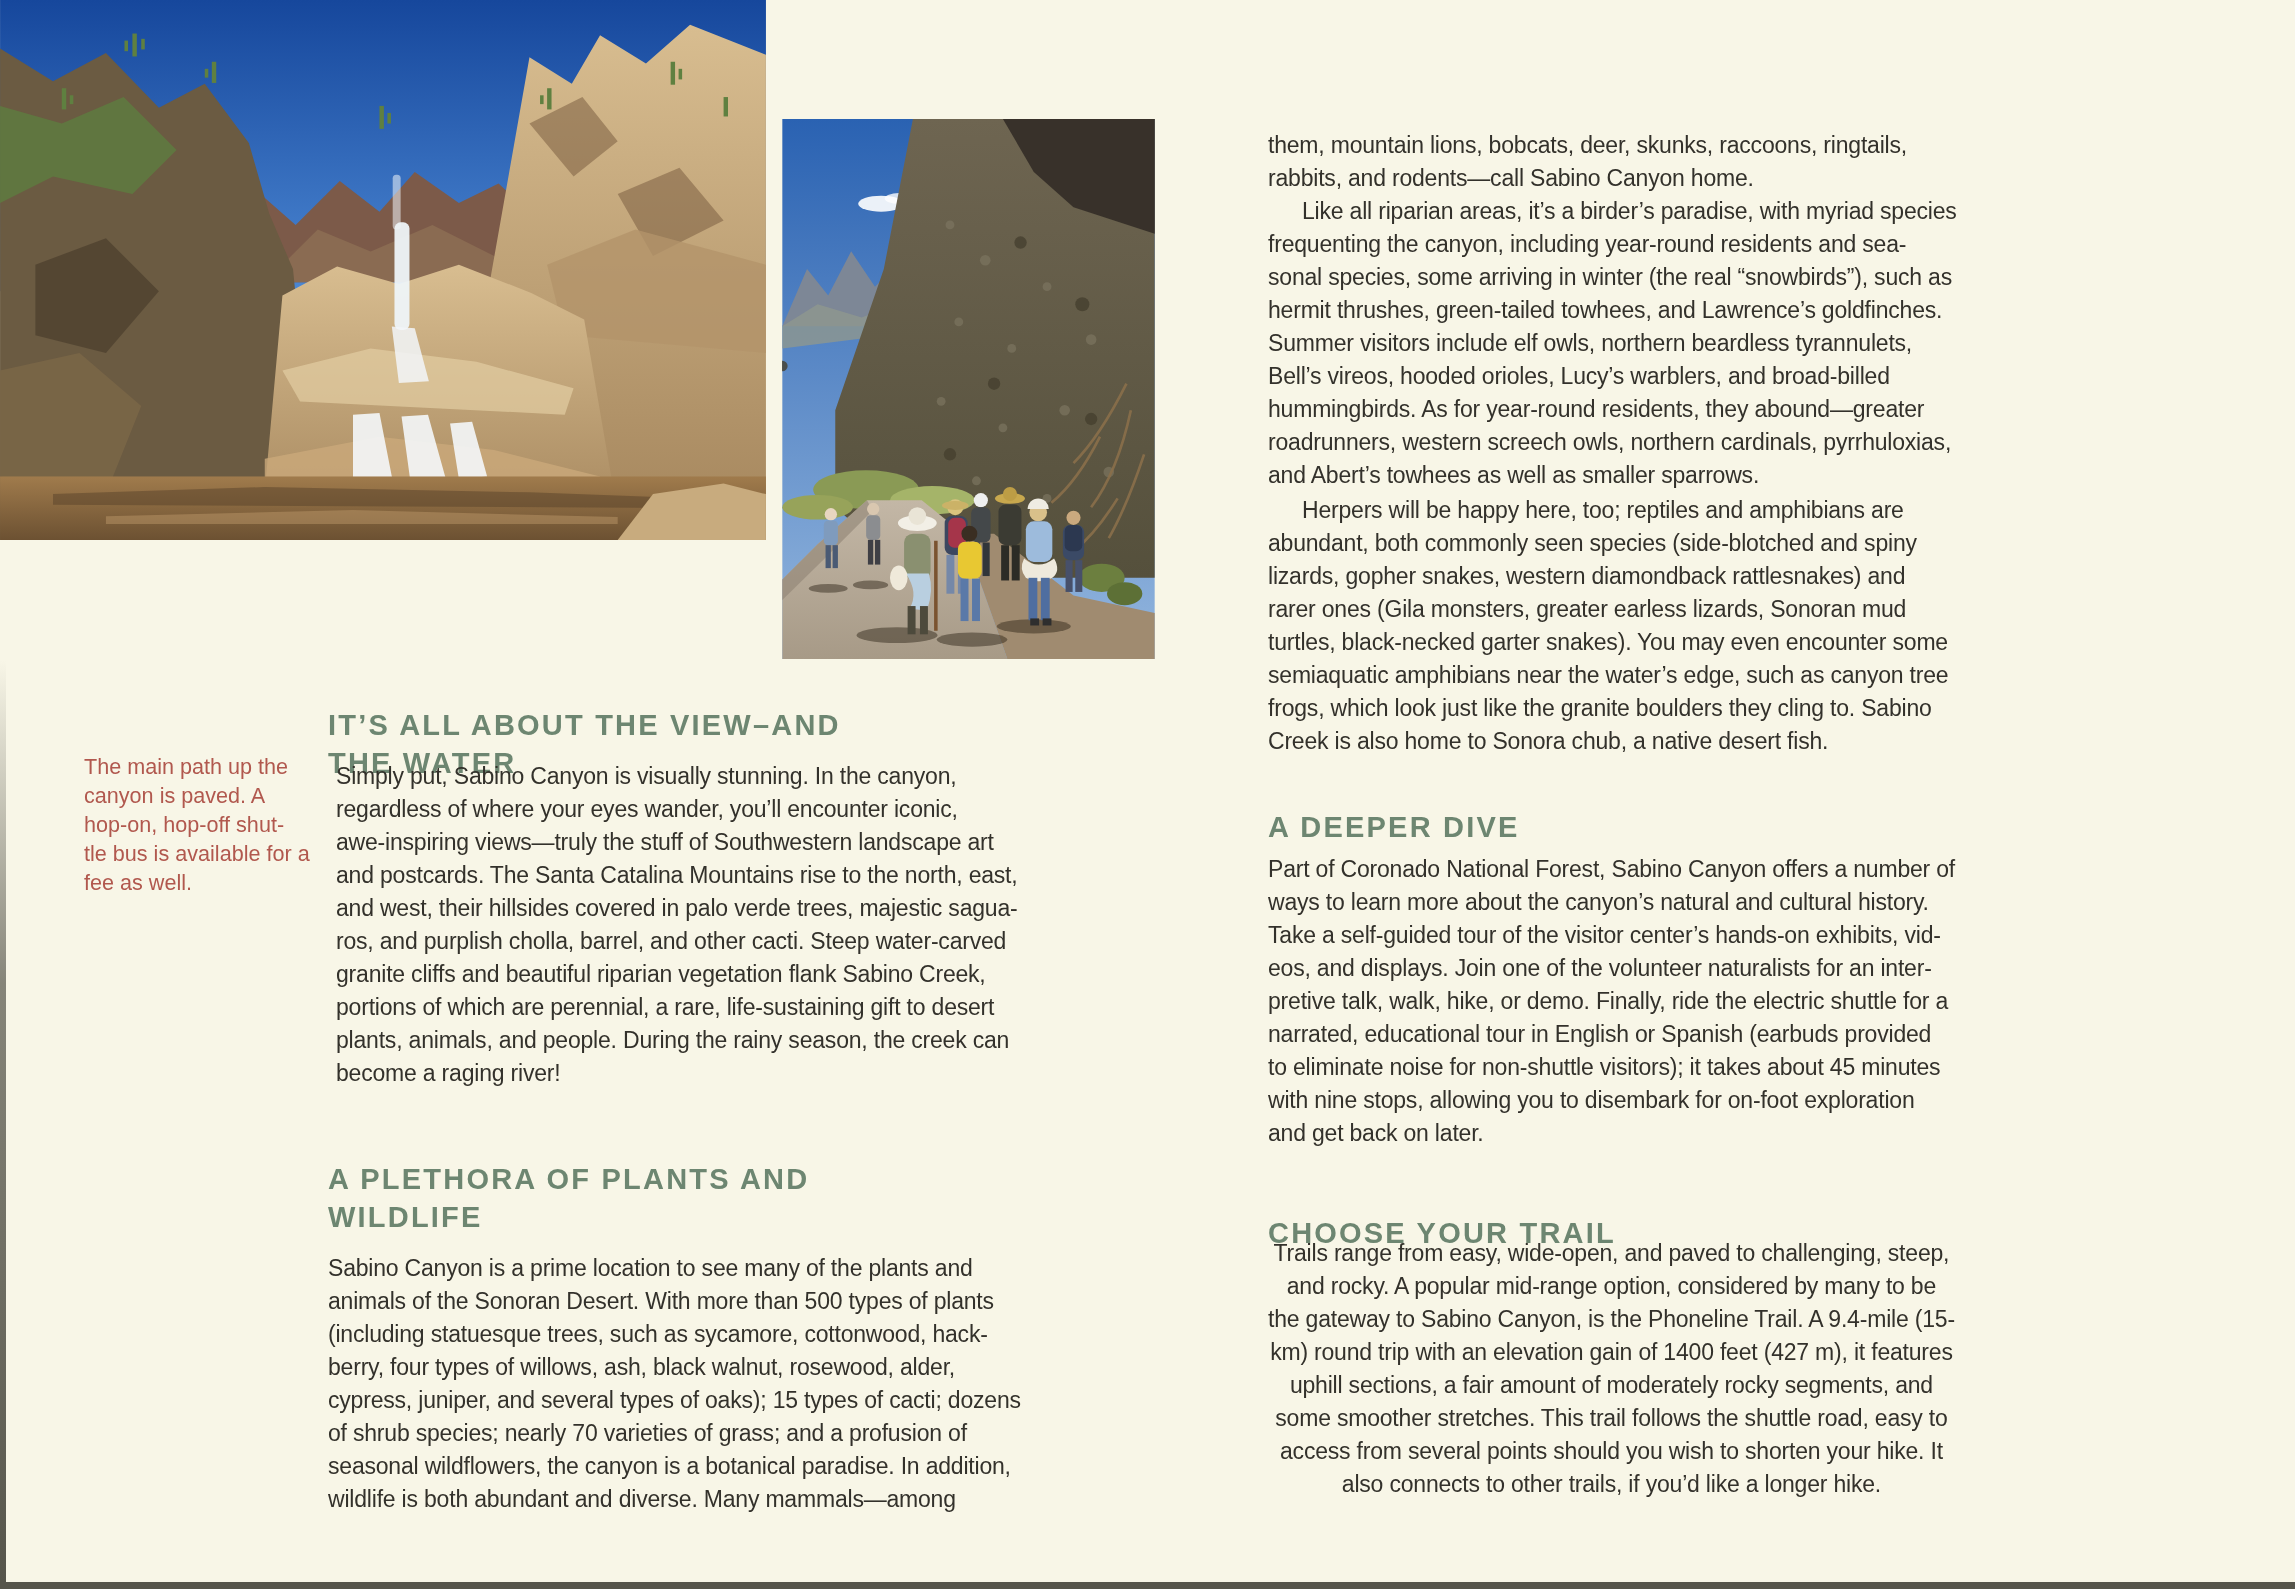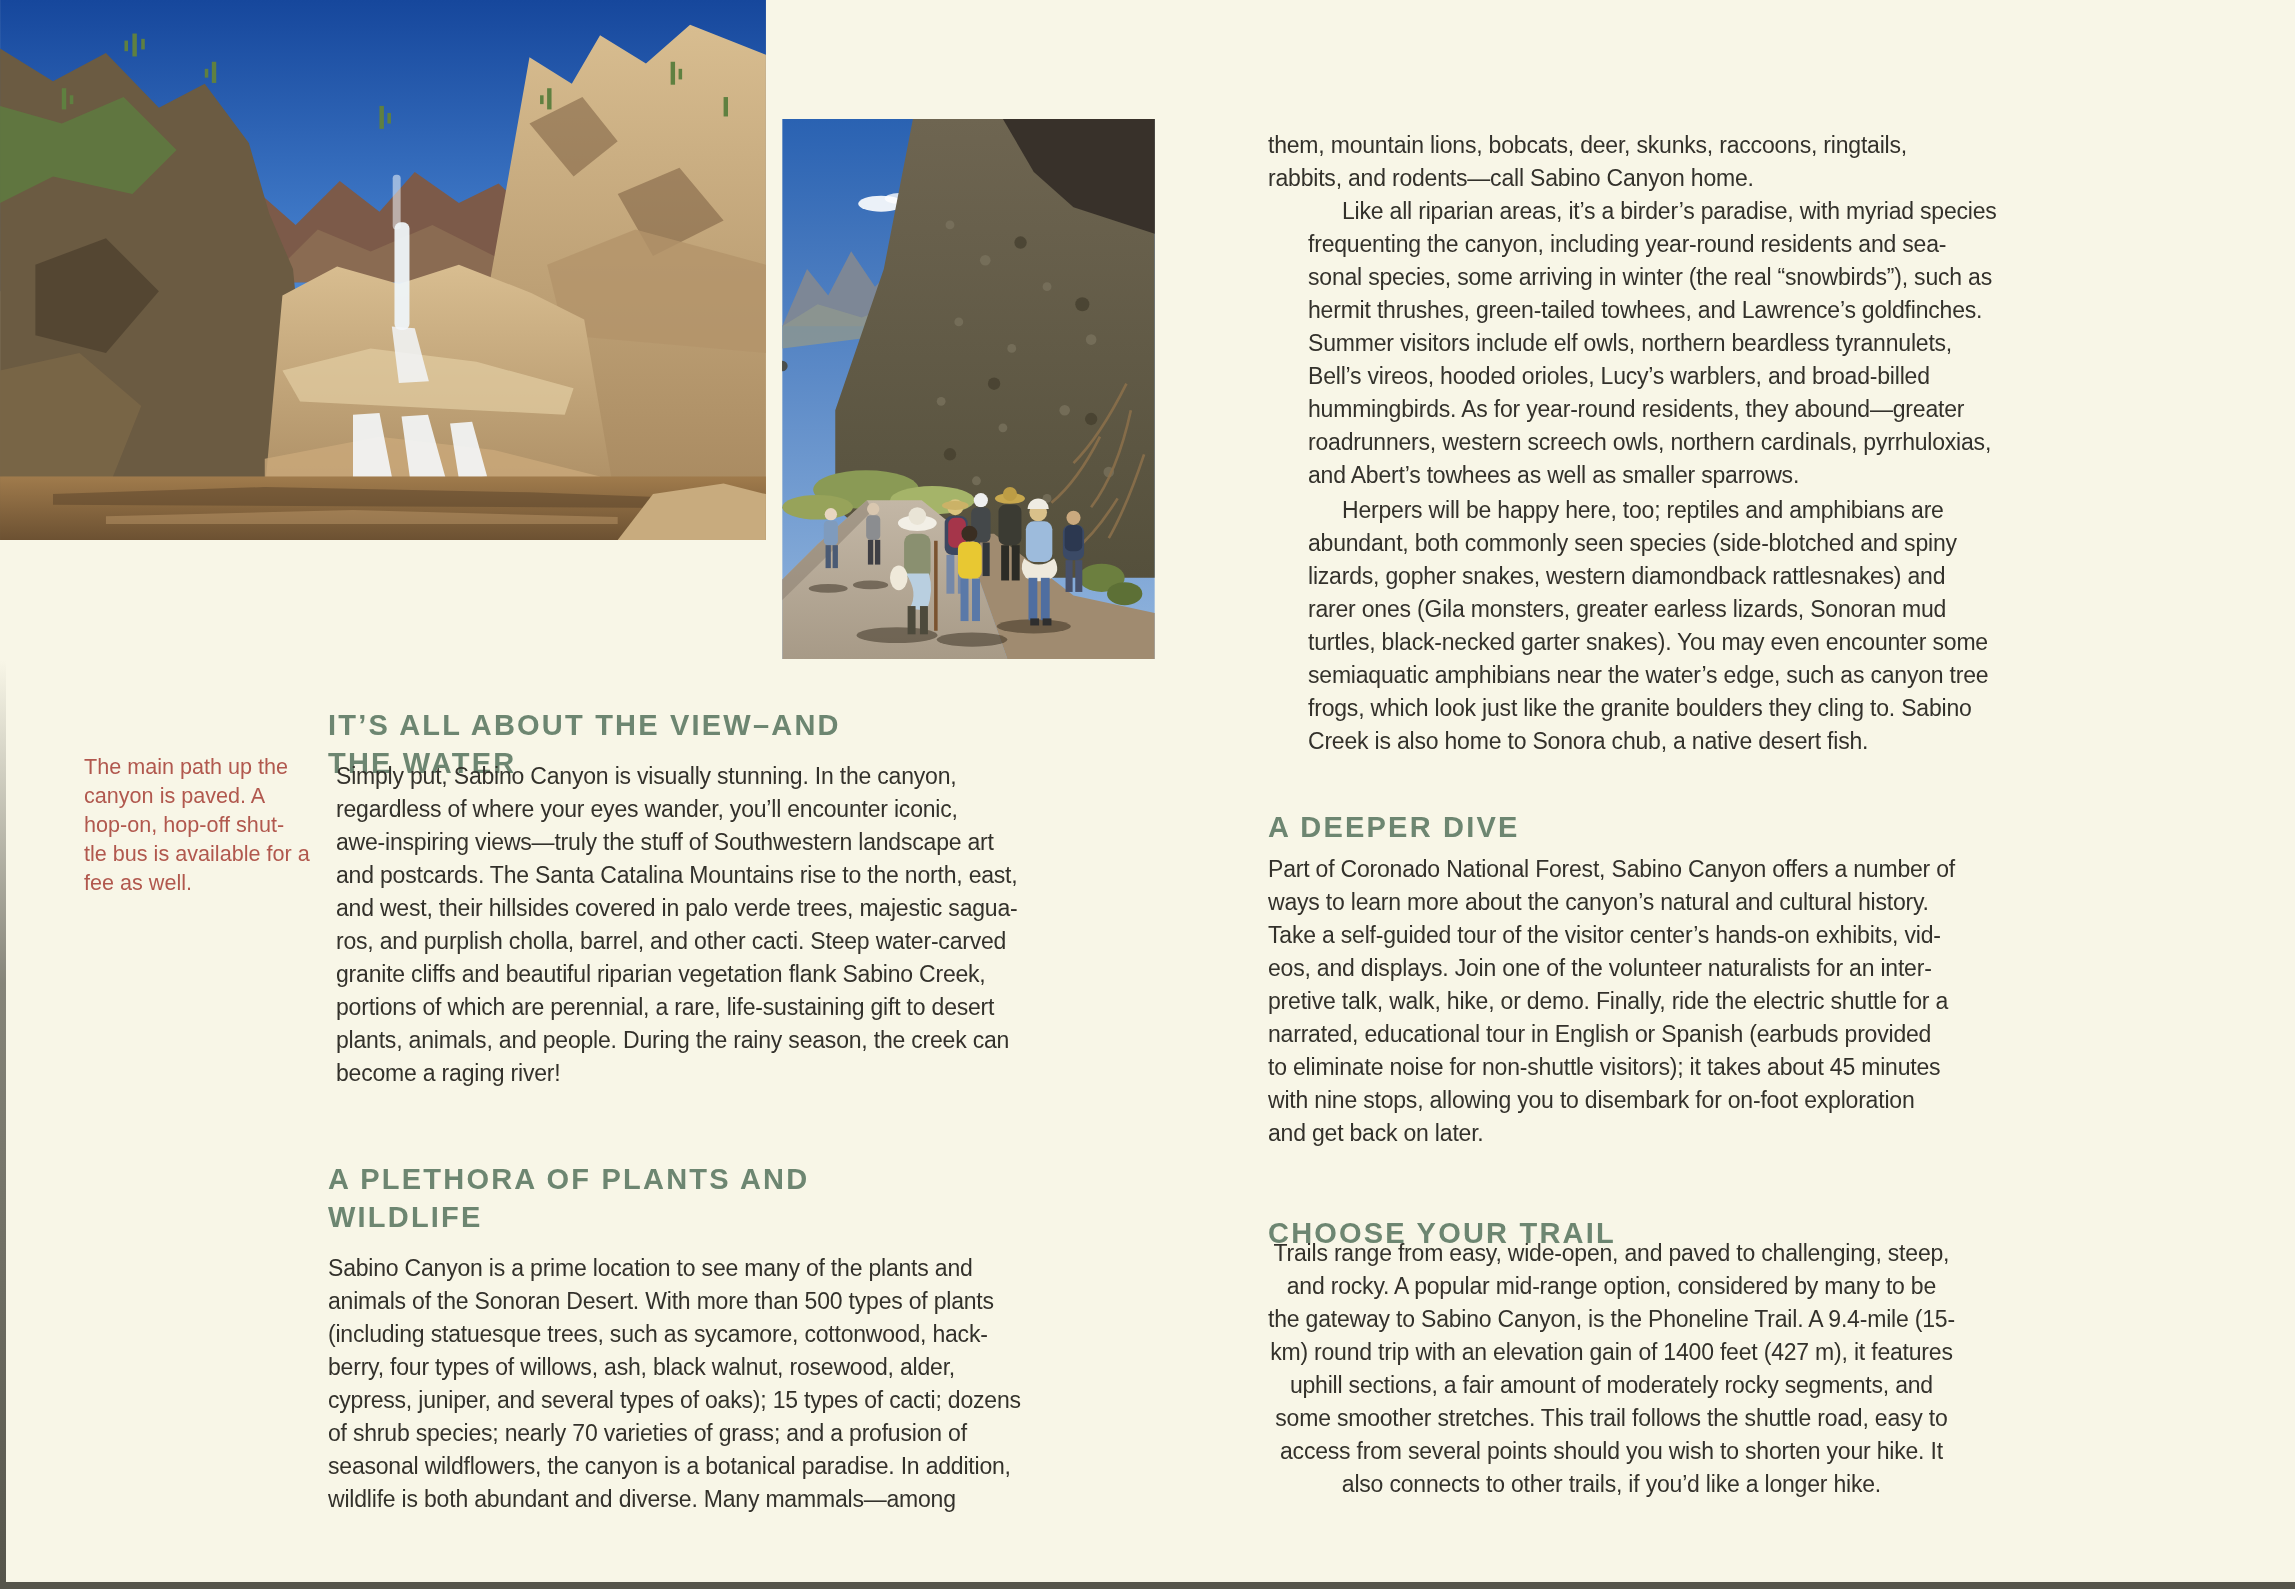--- a/index.html
+++ b/index.html
@@ -41,21 +41,21 @@
   .vw-b{top:760px;margin-left:8px;}
   .pl-h{top:1136px;}
   .pl-b{top:1252px;}
   .r-p1{top:129px;}
   .r-p2{top:195px;}
   .r-p3{top:494px;}
   .dd-h{top:784px;}
   .dd-b{top:853px;}
   .ct-h{top:1190px;}
   .ct-b{top:1237px;text-align:center;}
-  .indent{text-indent:34px;margin-left:40px;}
+  .indent{text-indent:34px;}
   
   .footer{
     position:absolute;top:1613px;
     color:var(--footer_red,#a5413a);
     font-weight:bold;font-size:18.5px;letter-spacing:1.1px;
     display:flex;align-items:baseline;font-family:Liberation Mono, monospace;
   }
   .footer-left{left:32px;gap:26.5px;}
   .footer-right{right:38px;gap:30px;}
   .footer .pagenum{letter-spacing:0.4px;}

